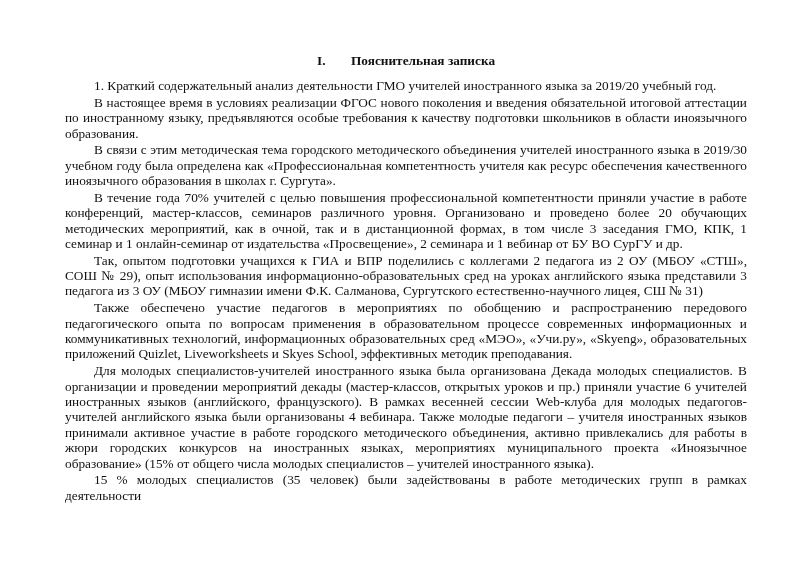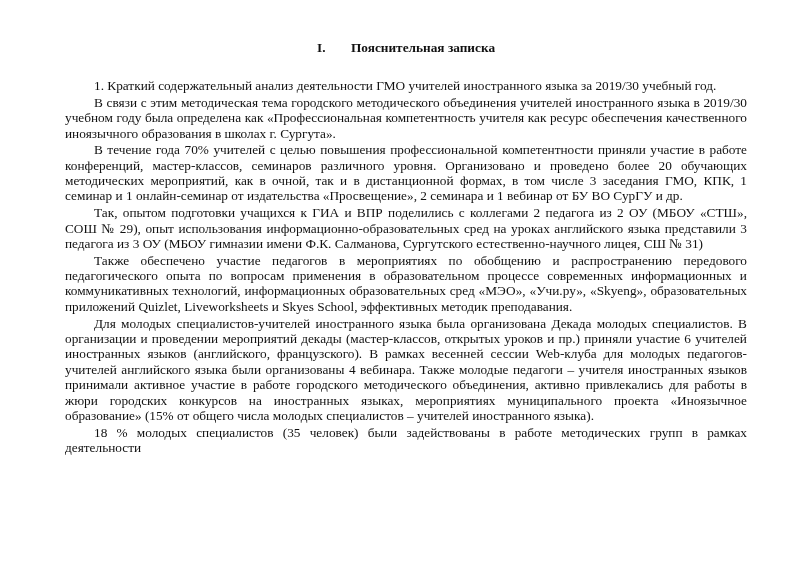--- a/index.html
+++ b/index.html
@@ -16,21 +16,21 @@
     color: #111111;
   }
   .page {
     position: absolute;
     left: 65px;
     top: 0;
     width: 682px;
   }
   .heading {
     position: absolute;
-    top: 40px;
+    top: 53px;
     left: 0;
     width: 682px;
     text-align: center;
     font-weight: bold;
     font-size: 13.3px;
     line-height: 16px;
     white-space: nowrap;
   }
   .heading .num {
     display: inline-block;
@@ -54,21 +54,22 @@
 </style>
 </head>
 <body>
 
 <div class="page">
   <div class="heading">
     <span class="num">I.</span><span>Пояснительная записка</span>
   </div>
 
   <div class="body">
-    <p class="para">1. Краткий содержательный анализ деятельности ГМО учителей иностранного языка за 2019/30 учебный год.</p>
+    <p class="para">1. Краткий содержательный анализ деятельности ГМО учителей иностранного языка за 2019/20 учебный год.</p>
+    <p class="para">В настоящее время в условиях реализации ФГОС нового поколения и введения обязательной итоговой аттестации по иностранному языку, предъявляются особые требования к качеству подготовки школьников в области иноязычного образования.</p>
     <p class="para">В связи с этим методическая тема городского методического объединения учителей иностранного языка в 2019/30 учебном году была определена как «Профессиональная компетентность учителя как ресурс обеспечения качественного иноязычного образования в школах г. Сургута».</p>
     <p class="para">В течение года 70% учителей с целью повышения профессиональной компетентности приняли участие в работе конференций, мастер-классов, семинаров различного уровня. Организовано и проведено более 20 обучающих методических мероприятий, как в очной, так и в дистанционной формах, в том числе 3 заседания ГМО, КПК, 1 семинар и 1 онлайн-семинар от издательства «Просвещение», 2 семинара и 1 вебинар от БУ ВО СурГУ  и др.</p>
     <p class="para">Так, опытом подготовки учащихся к ГИА и ВПР поделились с коллегами 2 педагога из 2 ОУ (МБОУ «СТШ», СОШ № 29), опыт использования информационно-образовательных сред на уроках английского языка представили 3 педагога из 3 ОУ (МБОУ гимназии имени Ф.К. Салманова, Сургутского естественно-научного лицея, СШ № 31)</p>
     <p class="para">Также обеспечено участие педагогов в мероприятиях по обобщению и распространению передового педагогического опыта по вопросам применения в образовательном процессе современных информационных и коммуникативных технологий, информационных образовательных сред «МЭО», «Учи.ру», «Skyeng», образовательных приложений Quizlet, Liveworksheets и Skyes School, эффективных методик преподавания.</p>
     <p class="para">Для молодых специалистов-учителей иностранного языка была организована Декада молодых специалистов. В организации и проведении мероприятий декады (мастер-классов, открытых уроков и пр.) приняли участие 6 учителей иностранных языков (английского, французского). В рамках весенней сессии Web-клуба для молодых педагогов-учителей английского языка были организованы 4 вебинара. Также молодые педагоги – учителя иностранных языков принимали активное участие в работе городского методического объединения, активно привлекались для работы в жюри городских конкурсов на иностранных языках, мероприятиях муниципального проекта «Иноязычное образование» (15% от общего числа молодых специалистов – учителей иностранного языка).</p>
-    <p class="para" style="text-align-last: justify;">18 % молодых специалистов (35 человек) были задействованы в работе методических групп в рамках деятельности</p>
+    <p class="para" style="text-align-last: justify;">15 % молодых специалистов (35 человек) были задействованы в работе методических групп в рамках деятельности</p>
   </div>
 </div>
 
 </body></html>

